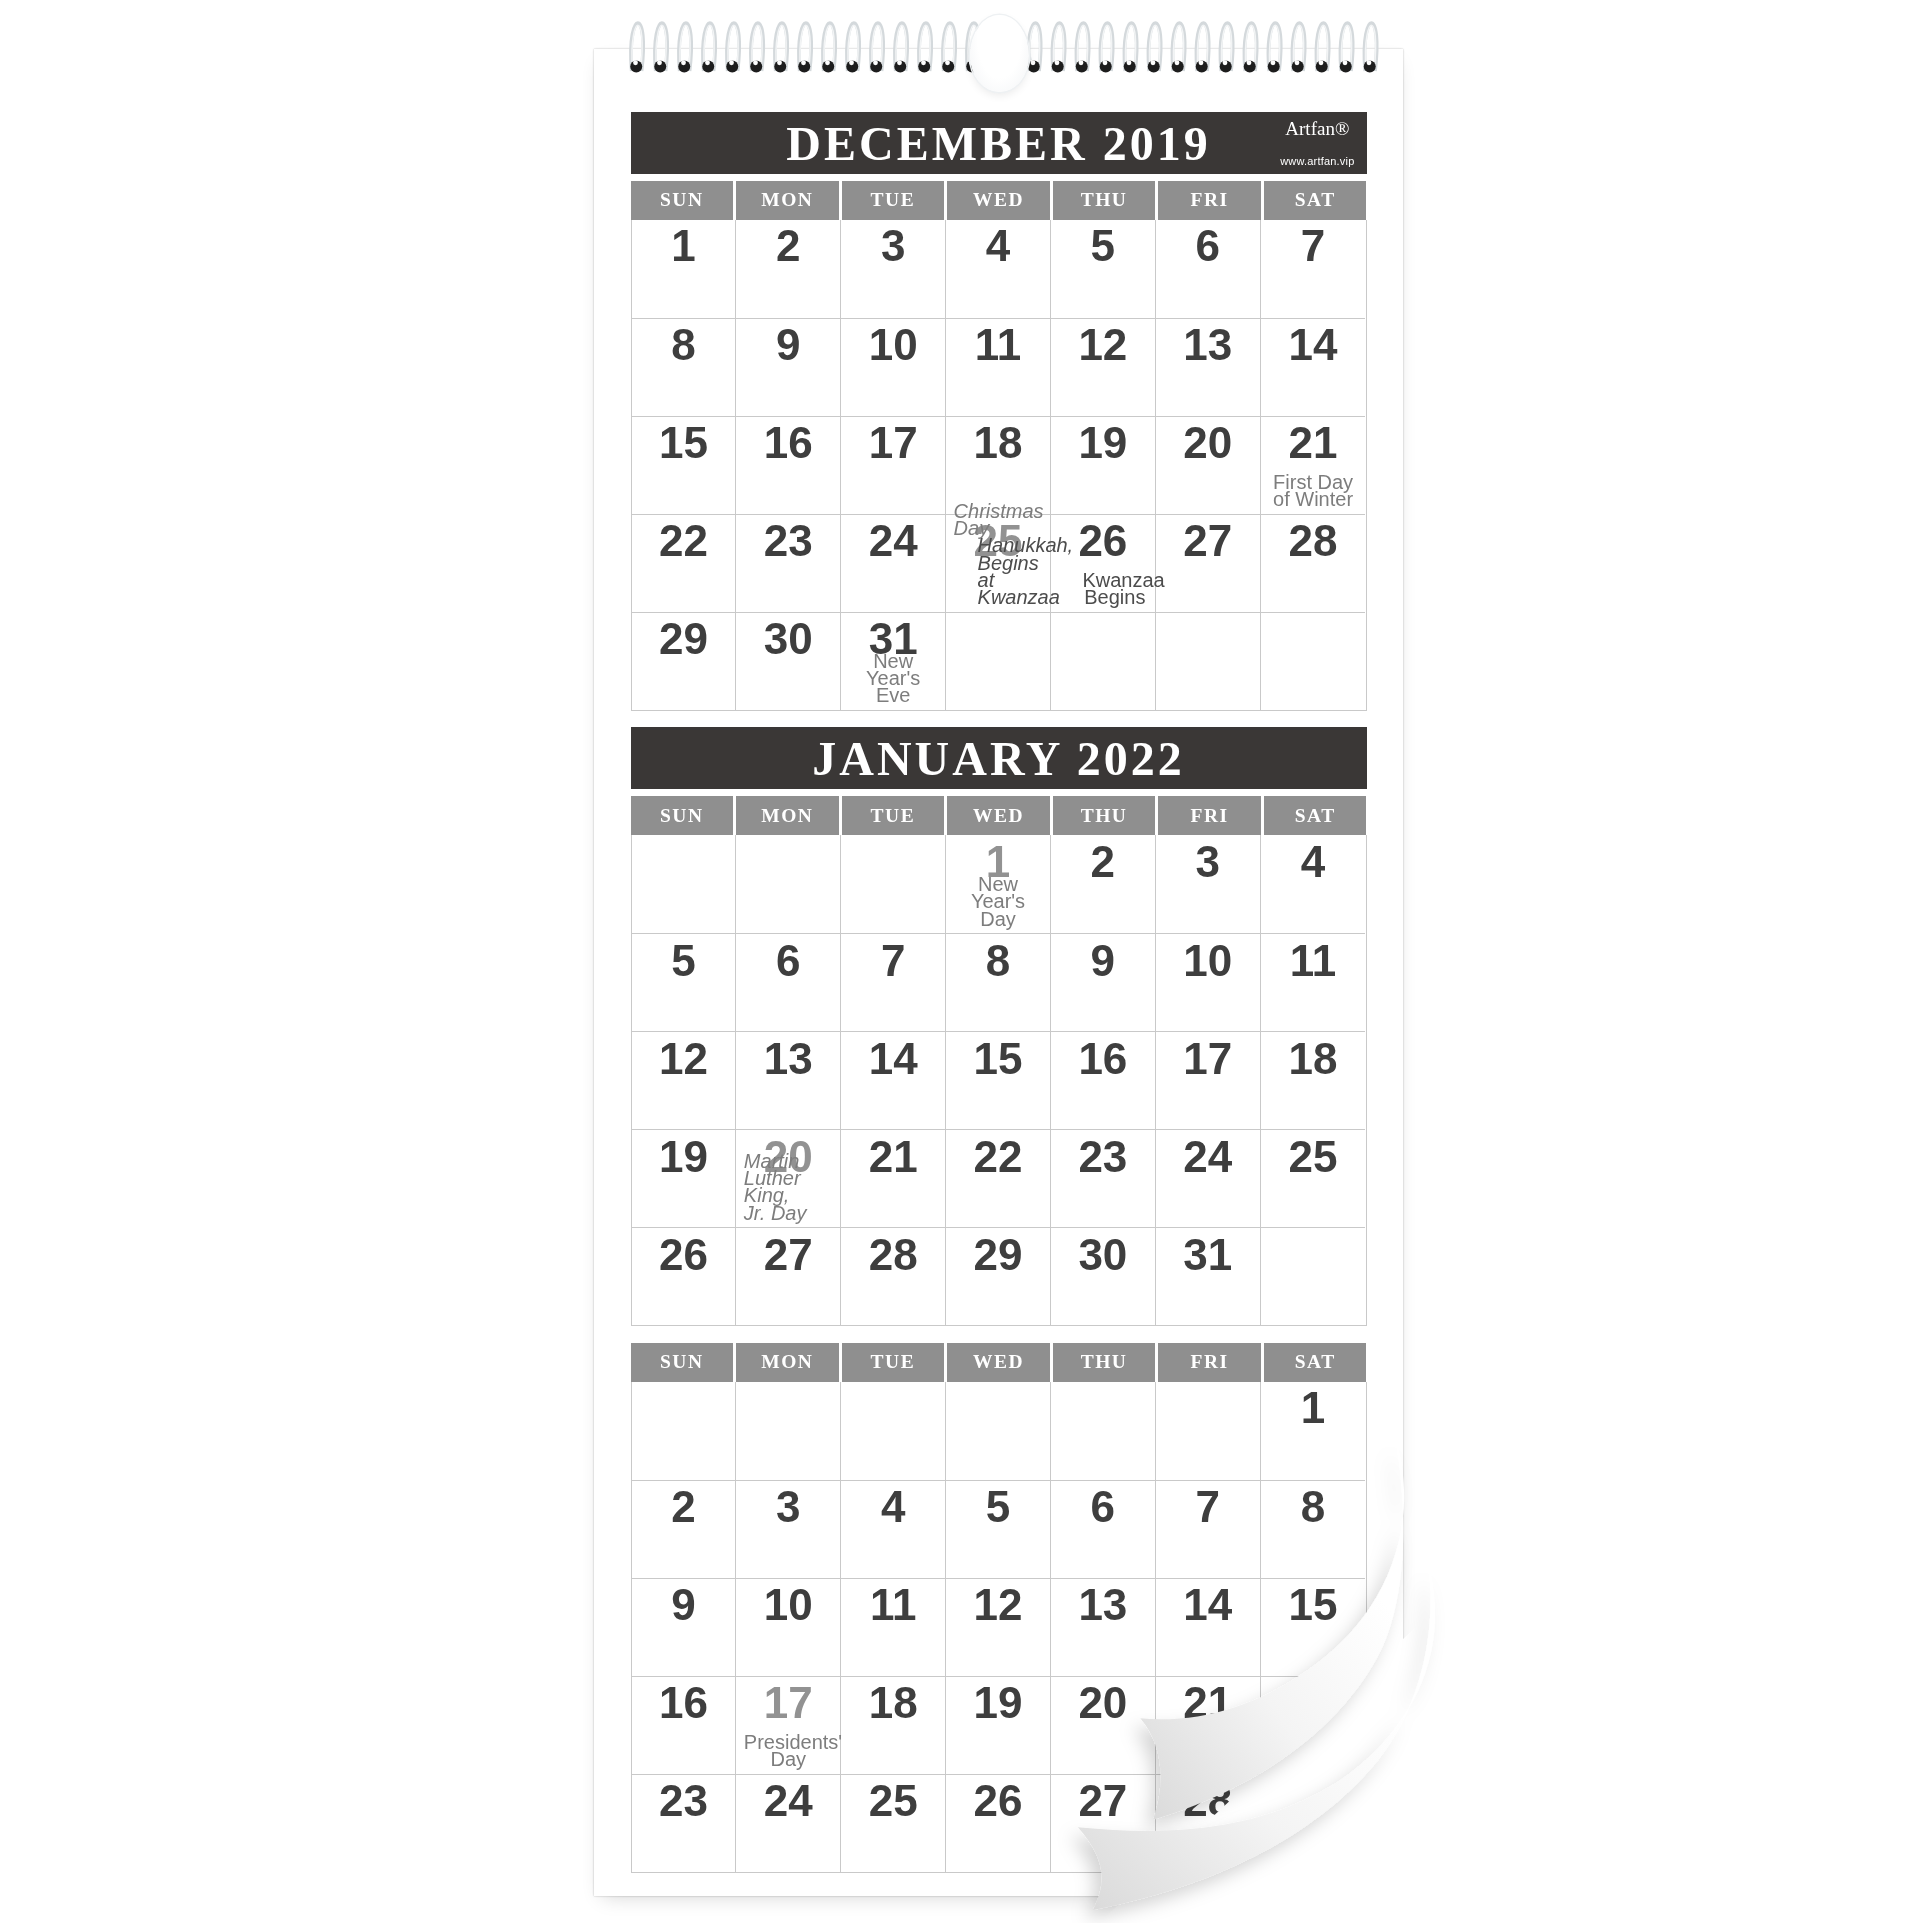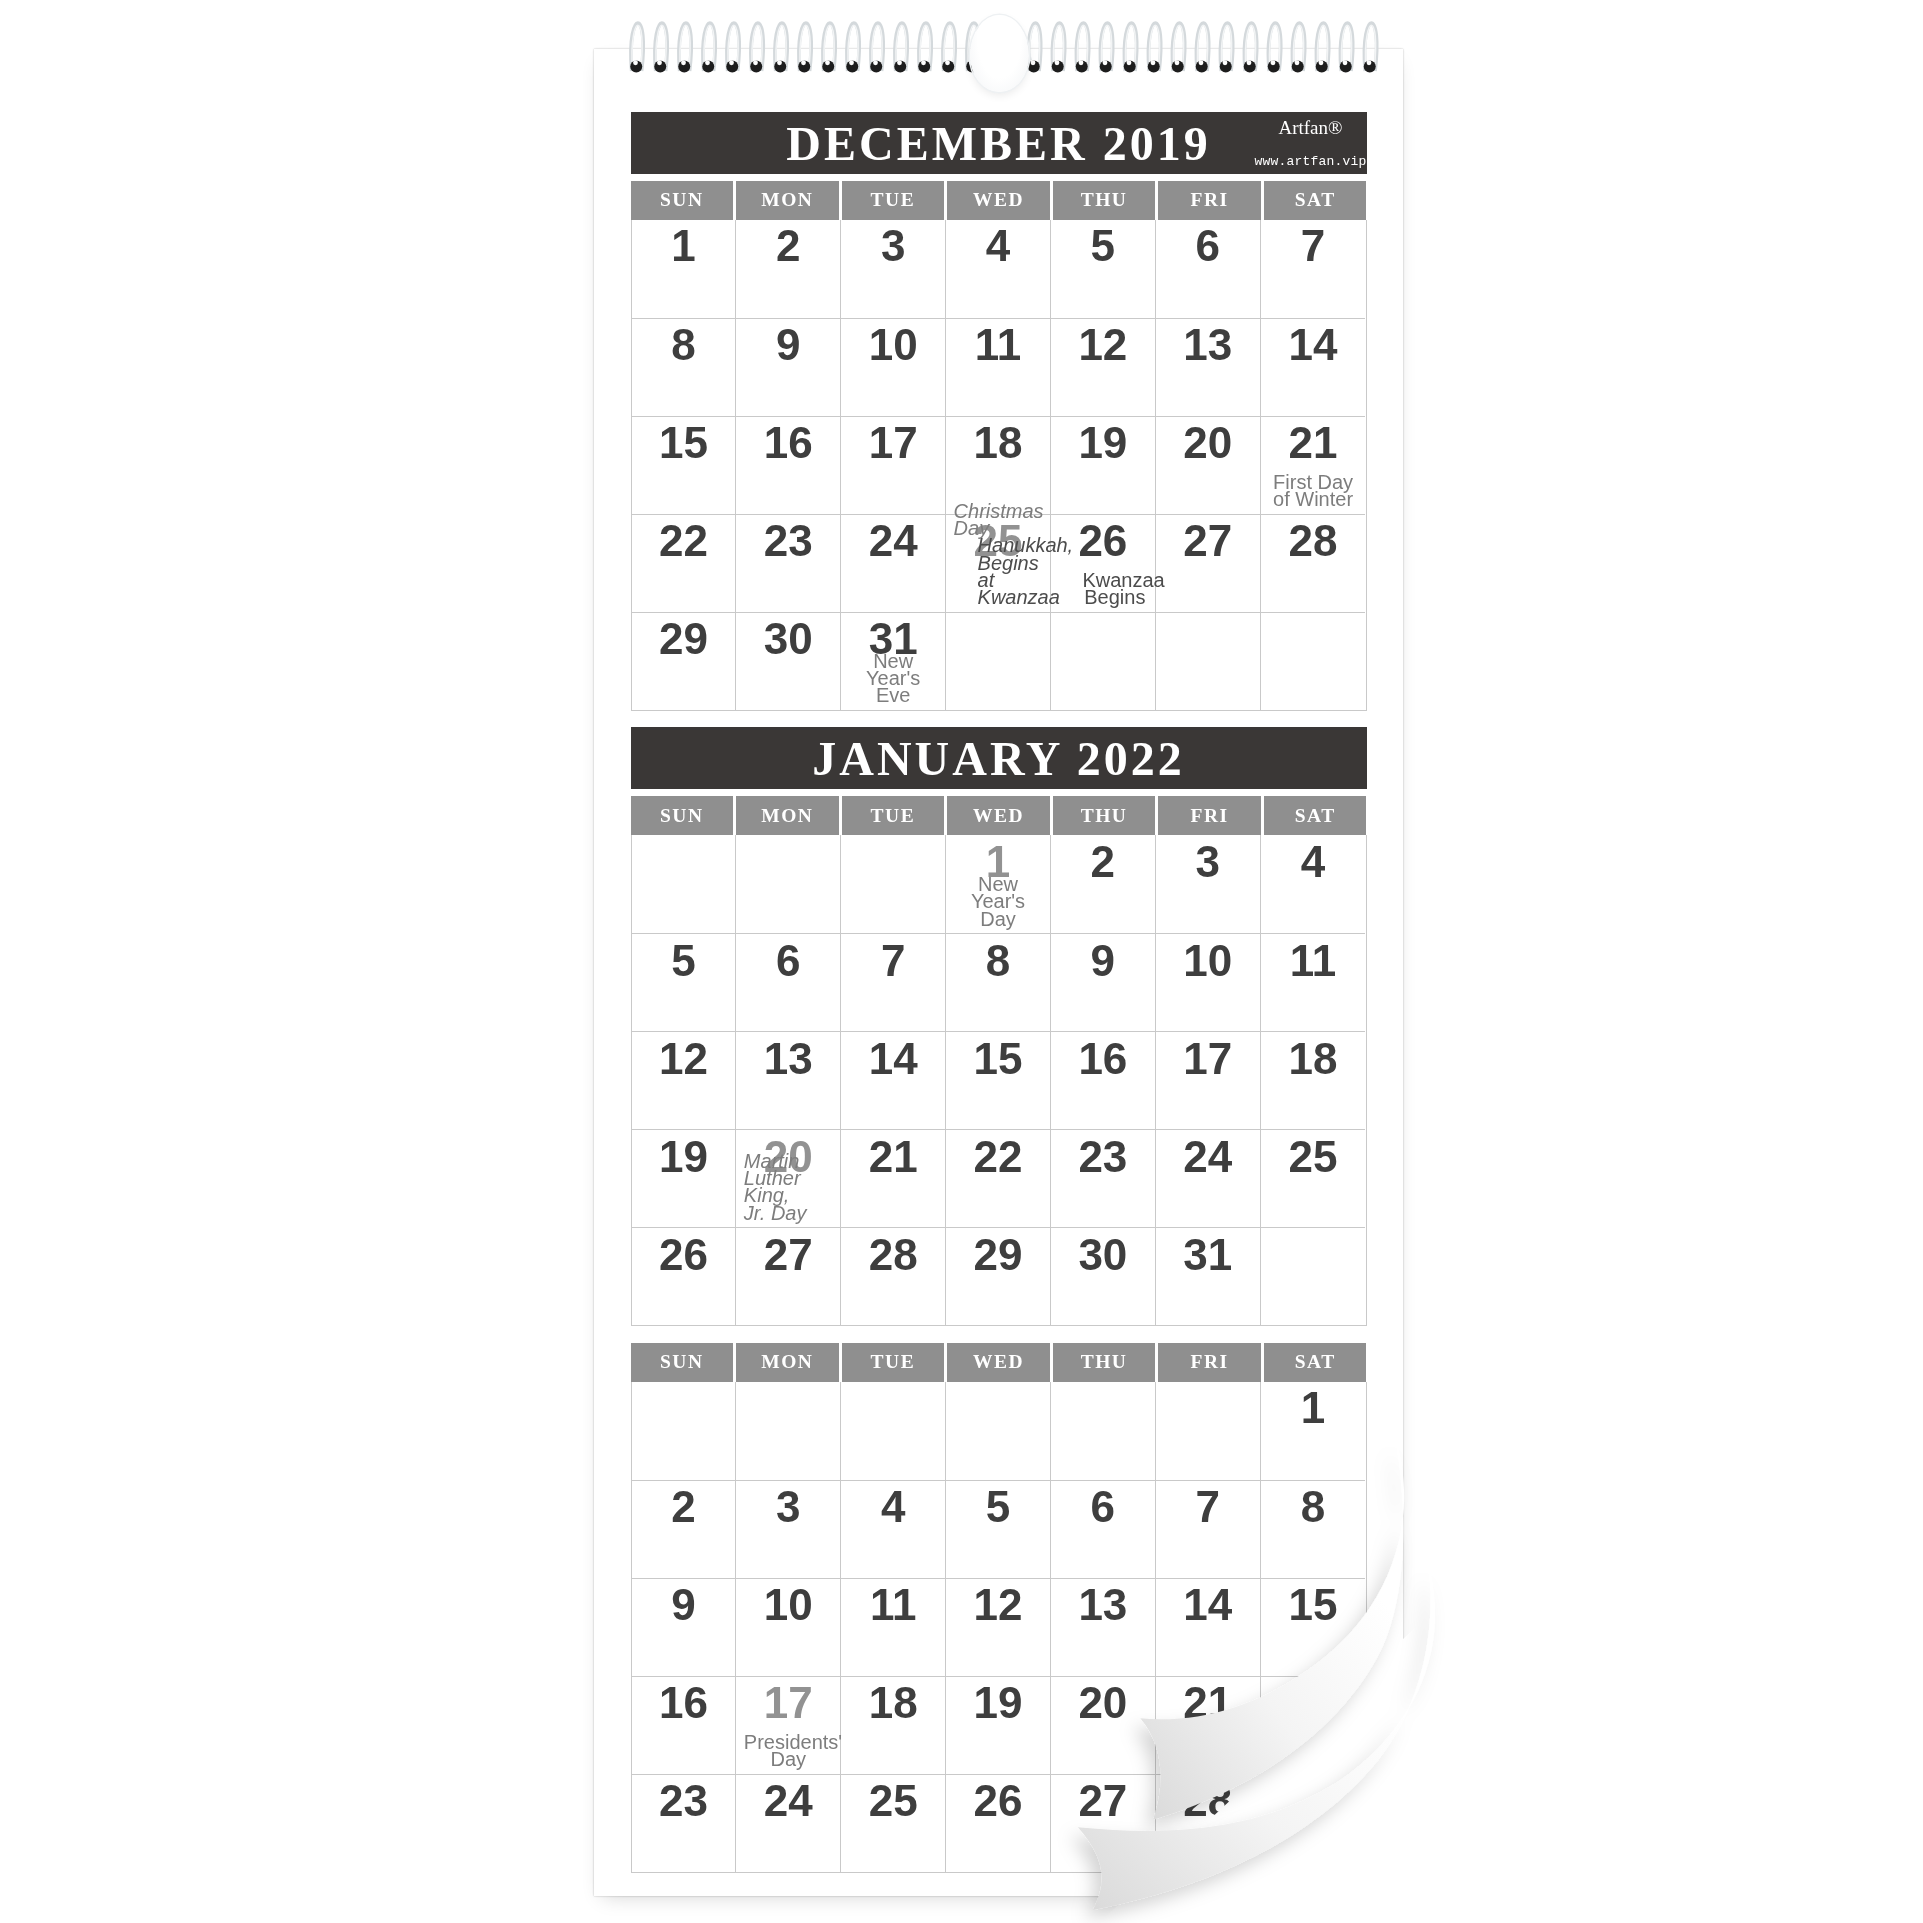--- a/index.html
+++ b/index.html
@@ -28,23 +28,23 @@
   .month.m1{padding-top:16.5px;}
   .month.m2{padding-top:16.5px;}
   .banner{
     height:62px;background:var(--banner-bg,#3a3736);margin-bottom:6.8px;
     display:flex;align-items:center;justify-content:center;position:relative;
   }
   .banner .title{
     font-family:"Liberation Serif", serif;font-weight:700;
     font-size:48px;letter-spacing:3px;color:var(--banner-text,#fff);
   }
-  .logo{position:absolute;right:0;top:50%;transform:translateY(-50%);text-align:center;color:#fff;line-height:1;}
+  .logo{position:absolute;right:12px;top:50%;transform:translateY(-50%);text-align:center;color:#fff;line-height:1;}
   .logo .nm{font-family:"Liberation Serif", serif;font-size:19px;display:block;}
-  .logo .url{font-size:13px;display:block;margin-top:18px;letter-spacing:0.2px;font-family:Liberation Mono, monospace;}
+  .logo .url{font-size:11px;display:block;margin-top:18px;letter-spacing:0.2px;}
   .wdrow{
     display:grid;grid-template-columns:repeat(7,1fr);column-gap:3px;
     background:#fff;height:39px;
   }
   .wd{
     background:var(--weekday-bg,#8f8f8f);color:var(--weekday-text,#fff);
     display:flex;align-items:center;justify-content:center;
     font-family:"Liberation Serif", serif;font-weight:700;font-size:19.5px;letter-spacing:1.5px;
   }
   .grid{

